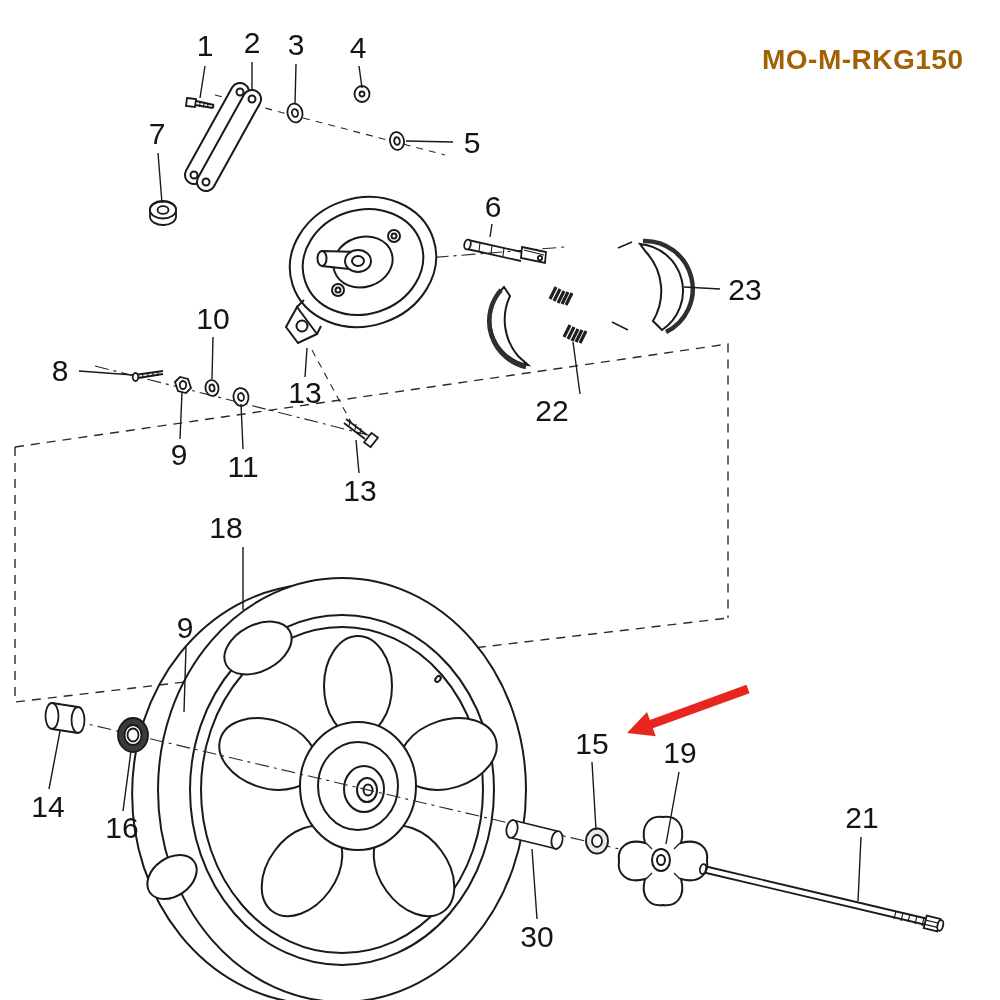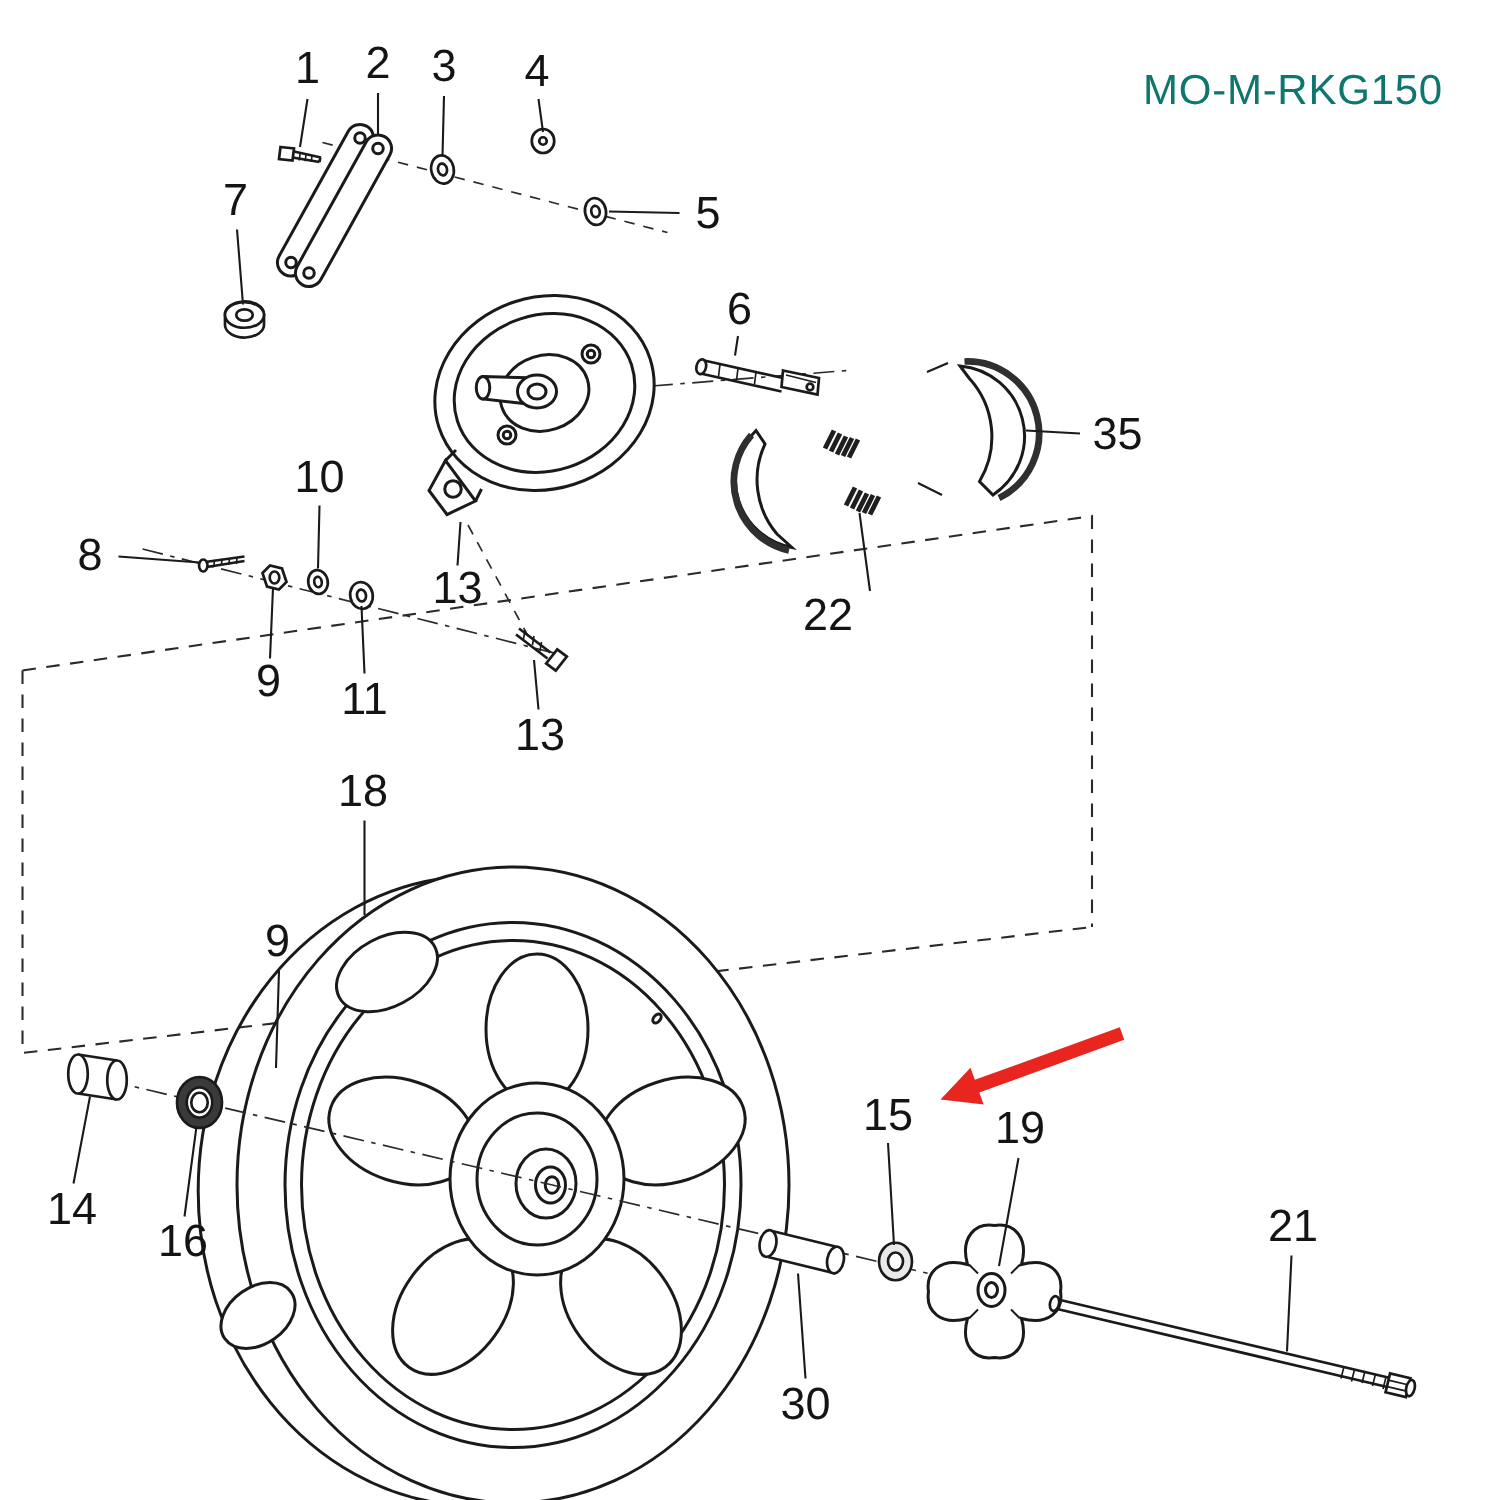--- a/index.html
+++ b/index.html
@@ -8,22 +8,23 @@
     font-family:"Liberation Sans", sans-serif;
   }
   .stage svg{position:absolute;left:0;top:0;}
   .part-label{
     position:absolute;transform:translate(-50%,-50%);
     font-size:30px;line-height:1;color:#141414;white-space:nowrap;
     font-family:"Liberation Sans", sans-serif;
   }
   .diagram-code{
     position:absolute;left:762px;top:44px;
-    font-size:28px;letter-spacing:.5px;color:#0f766e;
+    font-size:28px;letter-spacing:.5px;color:#a16207;
     font-family:"Liberation Sans", sans-serif;
+    font-weight:bold;
   }
 </style>
 </head>
 <body>
 
 <div class="stage">
 
   <svg width="1000" height="1000" viewBox="0 0 1000 1000">
 
     <g stroke="#2a2a2a" fill="none">
@@ -214,19 +215,19 @@
   <span class="part-label" style="left:60px;top:371px">8</span>
   <span class="part-label" style="left:179px;top:455px">9</span>
   <span class="part-label" style="left:213px;top:319px">10</span>
   <span class="part-label" style="left:243px;top:467px">11</span>
   <span class="part-label" style="left:305px;top:393px">13</span>
   <span class="part-label" style="left:360px;top:491px">13</span>
   <span class="part-label" style="left:48px;top:807px">14</span>
   <span class="part-label" style="left:592px;top:744px">15</span>
   <span class="part-label" style="left:122px;top:828px">16</span>
   <span class="part-label" style="left:185px;top:628px">9</span>
-  <span class="part-label" style="left:242px;top:528px">18</span>
+  <span class="part-label" style="left:226px;top:528px">18</span>
   <span class="part-label" style="left:680px;top:753px">19</span>
   <span class="part-label" style="left:537px;top:937px">30</span>
   <span class="part-label" style="left:862px;top:818px">21</span>
   <span class="part-label" style="left:552px;top:411px">22</span>
-  <span class="part-label" style="left:745px;top:290px">35</span>
+  <span class="part-label" style="left:745px;top:290px">23</span>
 </div>
 
 </body></html>

